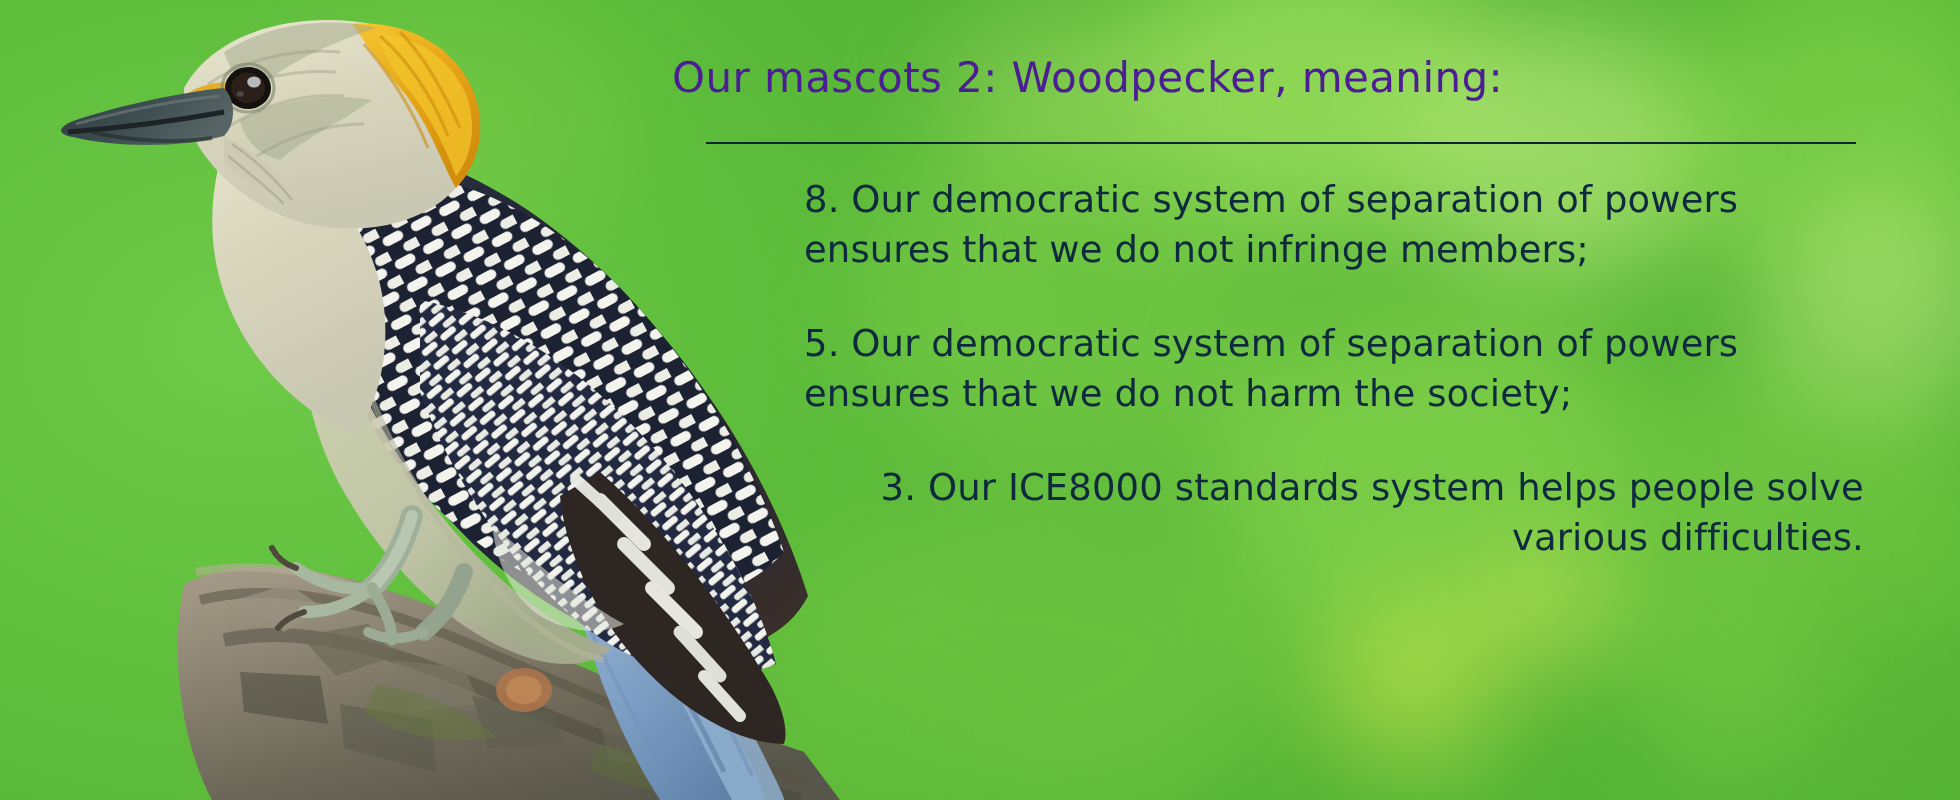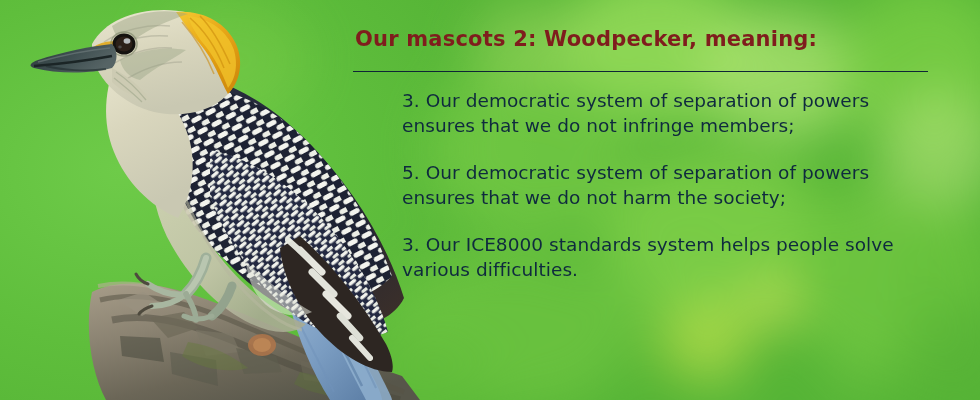--- a/index.html
+++ b/index.html
@@ -76,27 +76,27 @@
     position: absolute;
     left: 0;
     top: 0;
     width: 430px;
     height: 400px;
   }
 
   
   .headline {
     position: absolute;
-    left: 355px;
+    left: 336px;
     top: 26px;
     width: 580px;
     font-size: 21px;
-    font-weight: bold;
+    font-weight: normal;
     letter-spacing: .2px;
-    color: #7f1d1d;
+    color: #4c1d95;
     line-height: 1.25;
     white-space: nowrap;
   }
 
   .rule {
     position: absolute;
     left: 353px;
     top: 71px;
     width: 575px;
     height: 1px;
@@ -113,21 +113,21 @@
     list-style: none;
   }
 
   .body-item {
     font-size: 18.5px;
     line-height: 25px;
     color: #0f2a3e;
     margin: 0 0 22px 0;
     letter-spacing: .05px;
   }
-  .body-item:last-child { margin-bottom: 0; }
+  .body-item:last-child { margin-bottom: 0; text-align: right; }
 </style>
 </head>
 <body>
 
 <div id="banner">
 
   <div class="bg-layer bg-base"></div>
   <div class="bg-layer bg-bokeh">
     <div class="blob b1"></div>
     <div class="blob b2"></div>
@@ -346,18 +346,18 @@
         <path d="M114,78 C124,86 134,94 142,102"></path>
       </g>
     </g>
   </svg>
 
   <div class="headline">Our mascots 2: Woodpecker, meaning:</div>
 
   <div class="rule"></div>
 
   <ul class="body-list">
-    <li class="body-item">3. Our democratic system of separation of powers ensures that we do not infringe members;</li>
+    <li class="body-item">8. Our democratic system of separation of powers ensures that we do not infringe members;</li>
     <li class="body-item">5. Our democratic system of separation of powers ensures that we do not harm the society;</li>
     <li class="body-item">3. Our ICE8000 standards system helps people solve various difficulties.</li>
   </ul>
 
 </div>
 
 </body></html>

